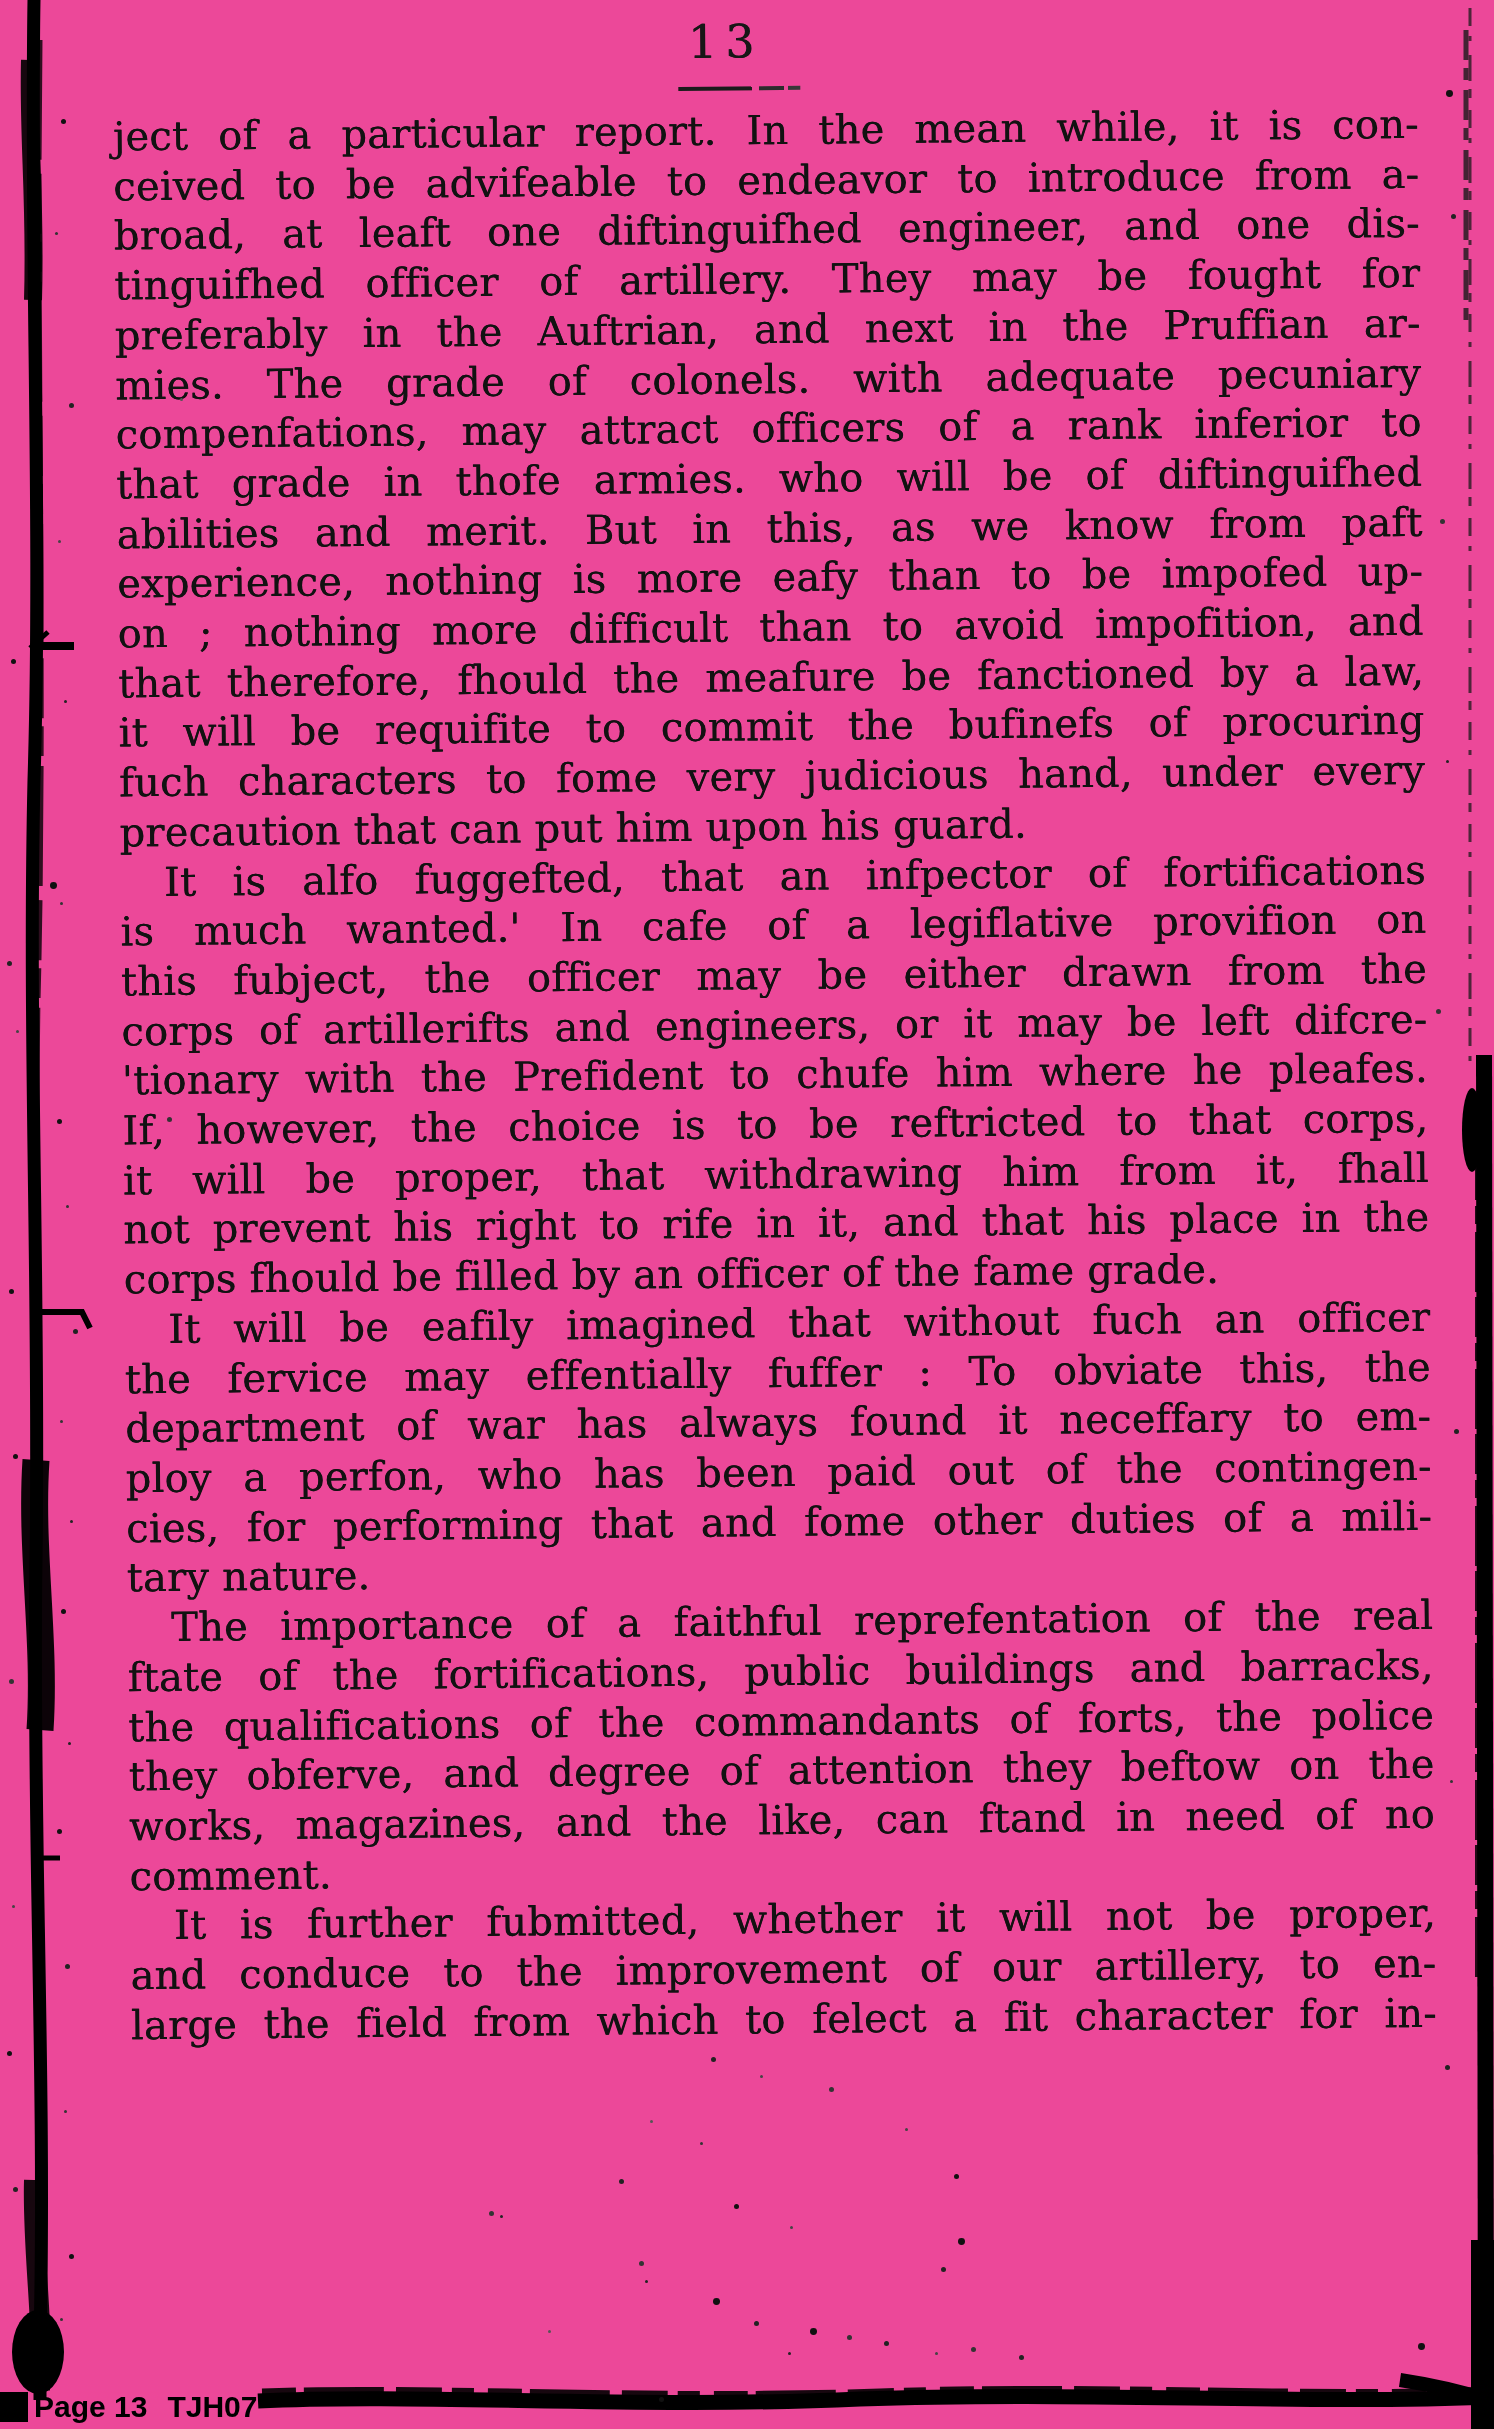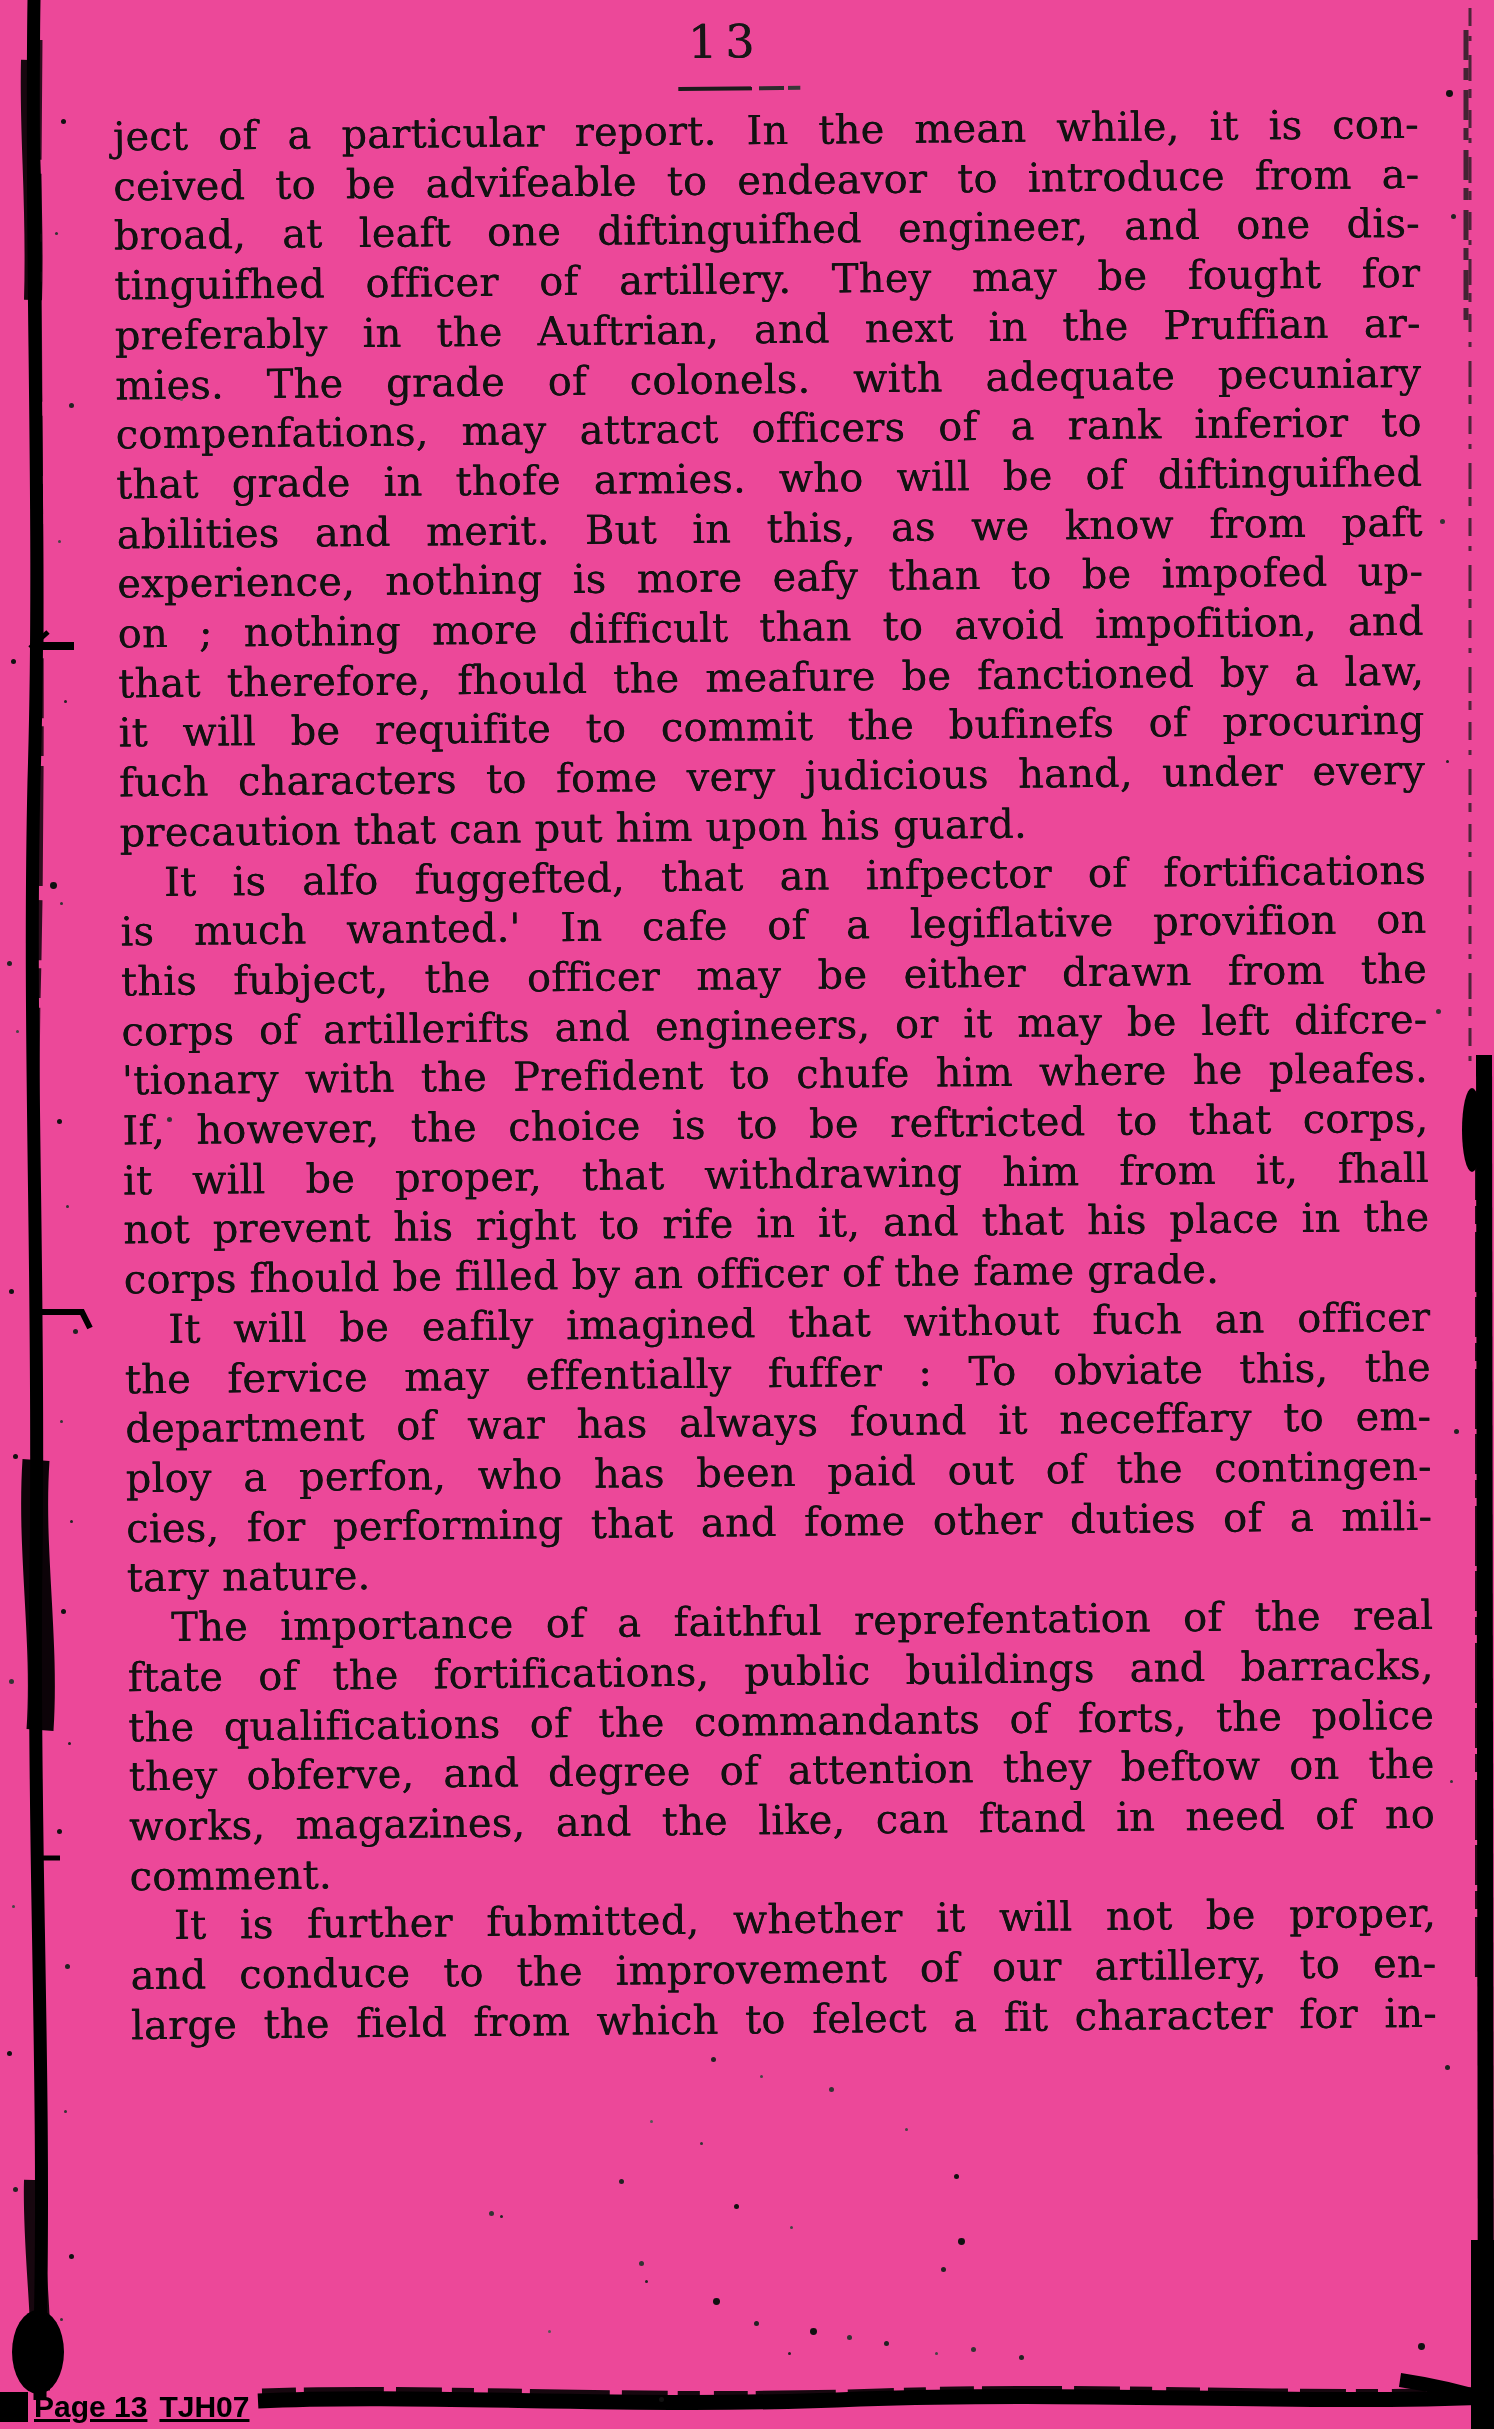--- a/index.html
+++ b/index.html
@@ -53,21 +53,21 @@
     812px 2330px 0 2px #111,848px 2336px 0 1px #333,885px 2342px 0 1px #222,
     935px 2352px 0 0 #444,972px 2348px 0 1px #333,788px 2352px 0 0 #222,
     548px 2330px 0 0 #555,1020px 2356px 0 1px #222,660px 2398px 0 1px #111;}
   #speck-right{left:0;top:0;
     box-shadow:1448px 92px 0 2px #111,1452px 215px 0 1px #222,1441px 520px 0 1px #333,
     1446px 760px 0 0 #222,1437px 1010px 0 1px #333,1455px 1430px 0 1px #222,
     1450px 1780px 0 0 #333,1446px 2066px 0 1px #222,1420px 2345px 0 2px #111;}
   .scan-footer{
     position:absolute;left:34px;top:2390px;
     font-family:"Liberation Sans", sans-serif;font-weight:700;font-size:30px;color:#000;
-    display:flex;gap:12px;align-items:baseline;text-decoration:underline;
+    display:flex;gap:20px;align-items:baseline;
   }
 </style>
 </head>
 <body>
 
 <div class="scan-page">
 
   <div class="print-block">
     <div class="page-number">13</div>
     <div class="page-number-rule"></div>

